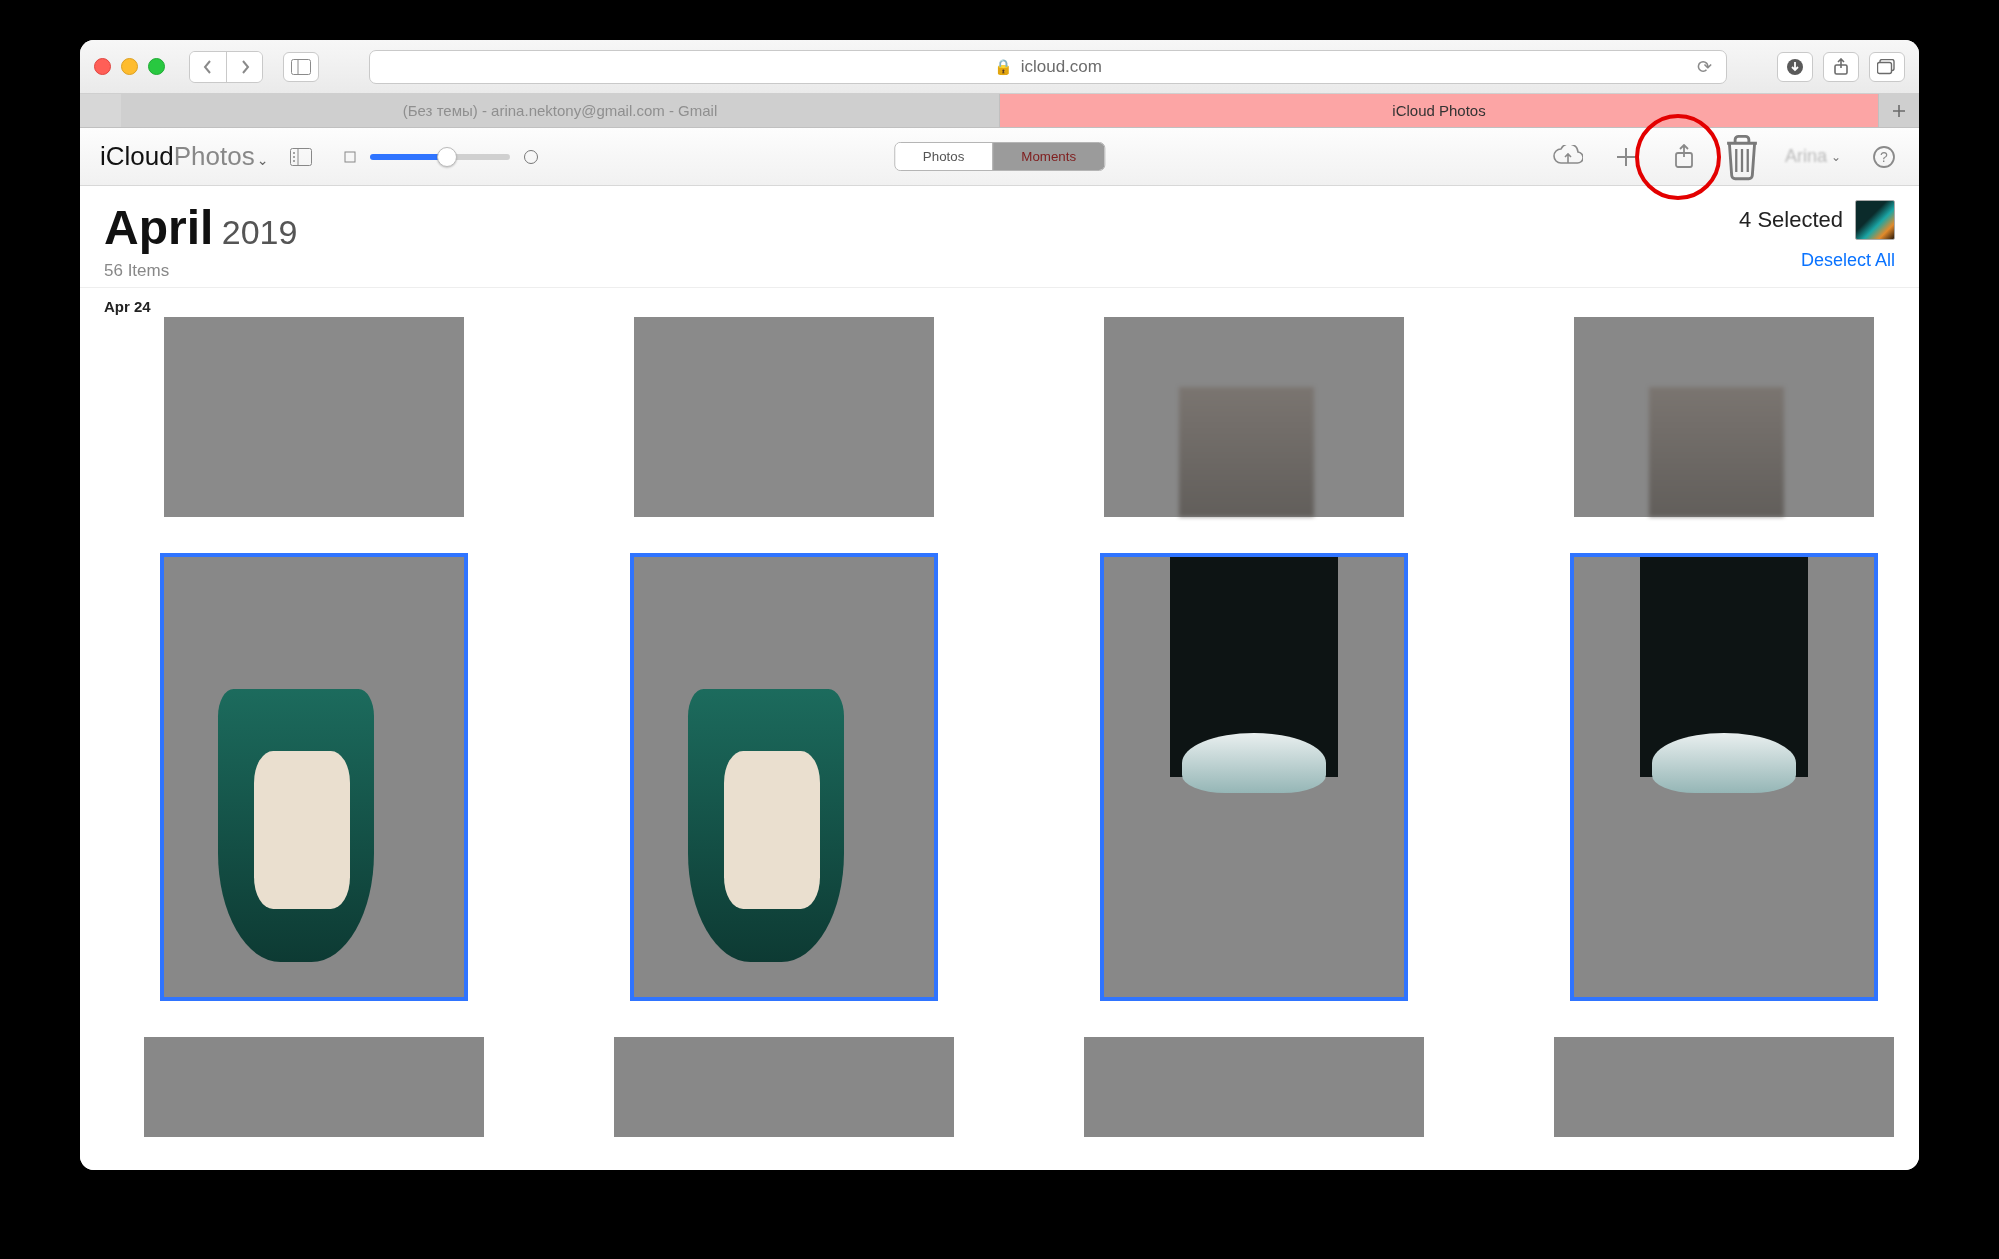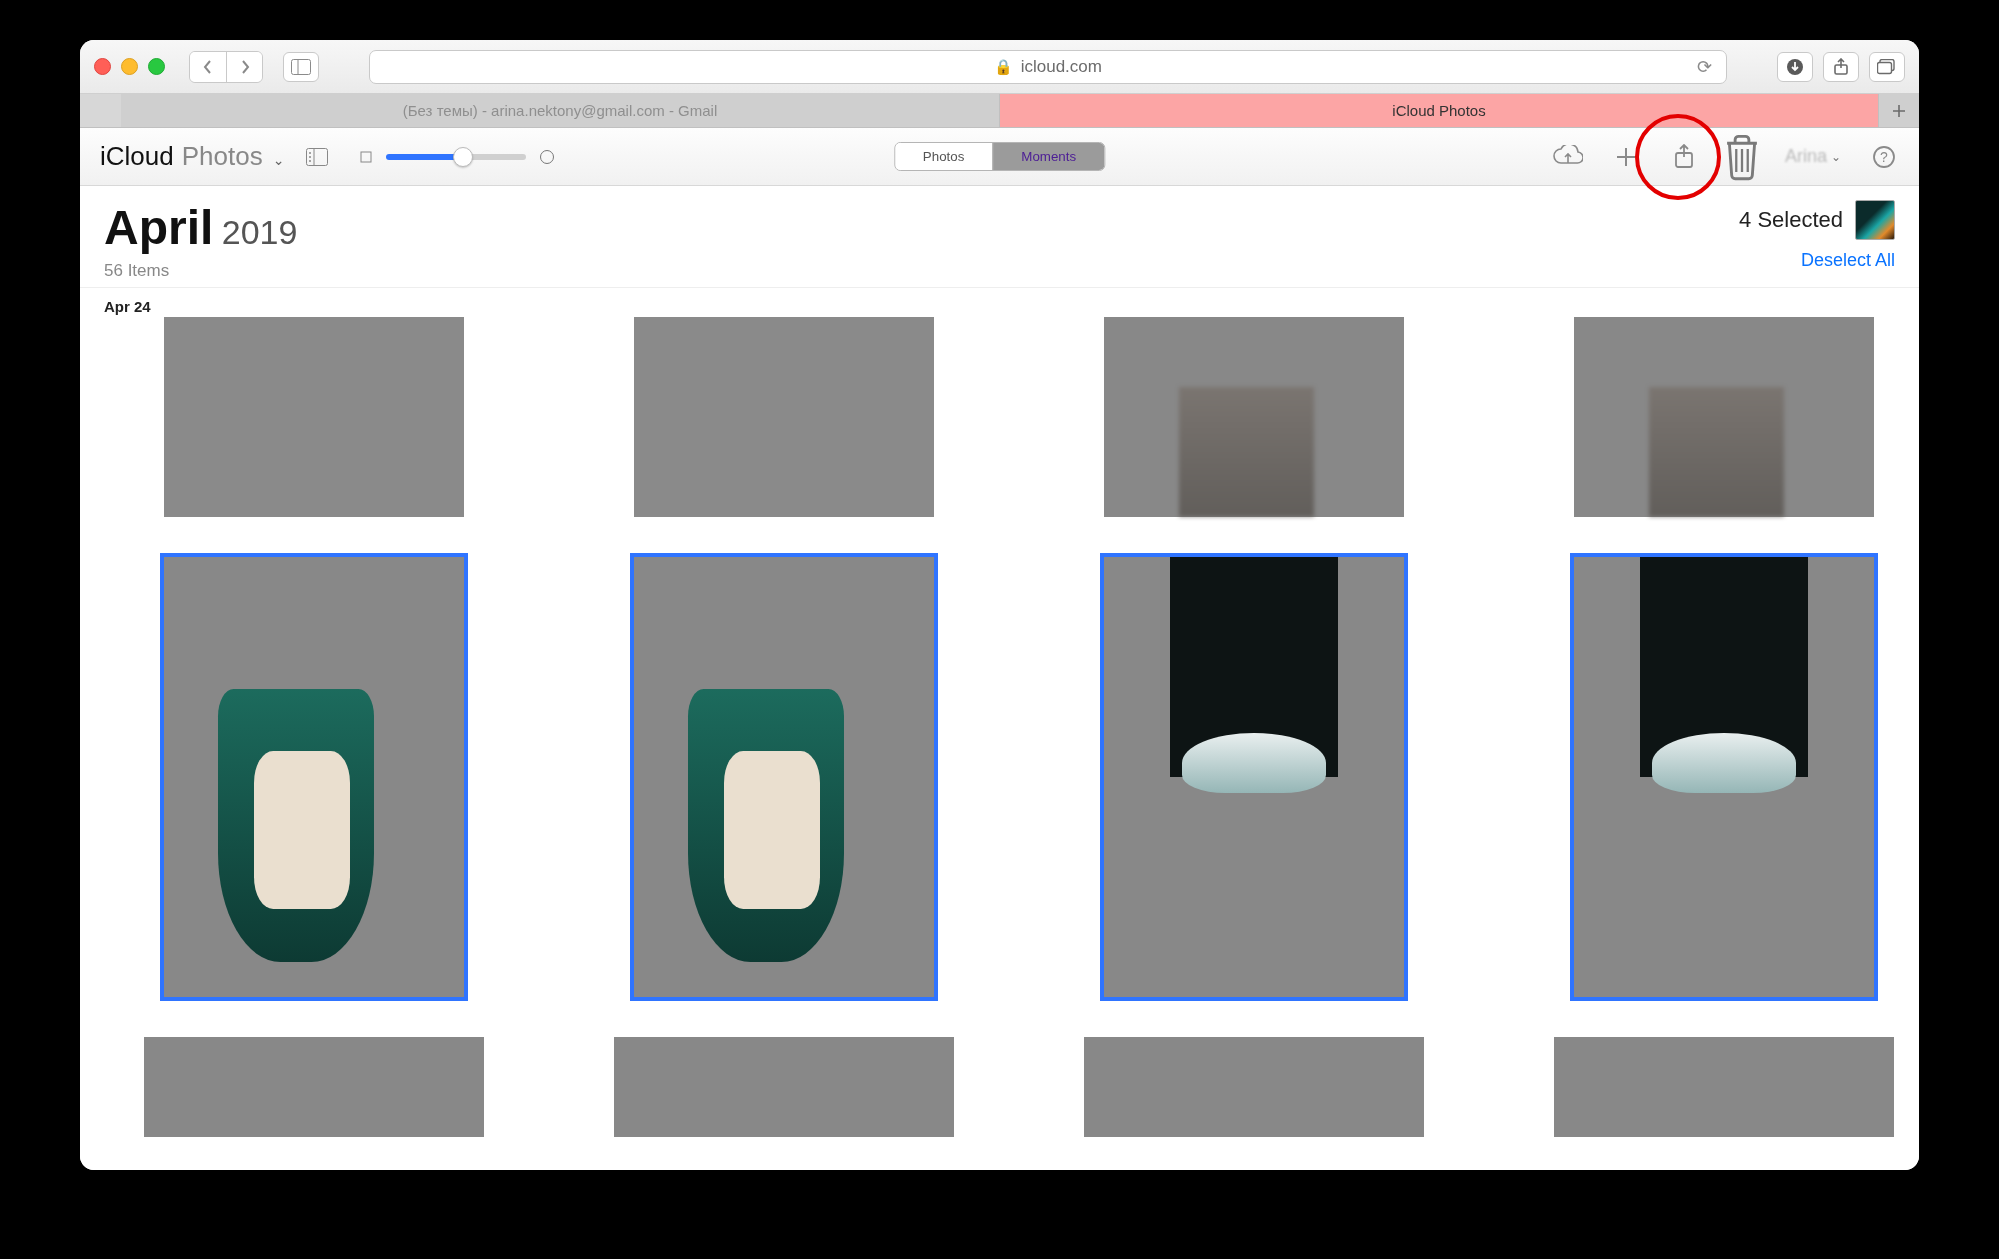--- a/index.html
+++ b/index.html
@@ -82,38 +82,38 @@
   .app-toolbar {
     height:58px;
     background:linear-gradient(#fdfdfd,#f1f1f1);
     border-bottom:1px solid #d8d8d8;
     display:flex;
     align-items:center;
     padding:0 20px;
     gap:18px;
     position:relative;
   }
-  .app-title { display:flex; align-items:baseline; gap:8px; font-size:26px; color:#555; }
+  .app-title { display:flex; align-items:baseline; font-size:26px; color:#555; }
   .app-title .bold { color:#111; font-weight:500; }
   .app-title .thin { font-weight:300; color:#888; }
   .app-title .chev { font-size:14px; color:#666; margin-left:2px; }
   .tb-icon { width:30px;height:30px;display:flex;align-items:center;justify-content:center;color:#777; }
   .zoom-slider {
     width:140px;height:6px;border-radius:3px;
     background:linear-gradient(to right,#2f74ff 0%,#2f74ff 55%,#d0d0d0 55%,#d0d0d0 100%);
     position:relative; margin:0 6px;
   }
   .zoom-slider .thumb { position:absolute; left:55%; top:50%; transform:translate(-50%,-50%); width:20px;height:20px;border-radius:50%;background:#fff;border:1px solid #bbb;box-shadow:0 1px 2px rgba(0,0,0,.2); }
   .zoom-tick { width:14px;height:14px;border:1.5px solid #777;border-radius:50%; }
   .seg {
     position:absolute; left:50%; transform:translateX(-50%);
     display:flex; border:1px solid #b5b5b5; border-radius:6px; overflow:hidden; font-size:17px;
   }
   .seg button { padding:6px 28px; border:none; background:#fff; color:#555; }
-  .seg button.active { background:#9b9b9b; color:#4c1d95; }
+  .seg button.active { background:#9b9b9b; color:#7f1d1d; }
   .seg button + button { border-left:1px solid #b5b5b5; }
   .tb-right { margin-left:auto; display:flex; align-items:center; gap:28px; color:#777; }
   .tb-right .ico { width:30px;height:30px;display:flex;align-items:center;justify-content:center; }
   .tb-right .big svg { transform:scale(1.3); }
   .trash-highlight {
     position:absolute;
     width:86px;height:86px;
     border:4px solid #e30000;
     border-radius:50%;
     pointer-events:none;

